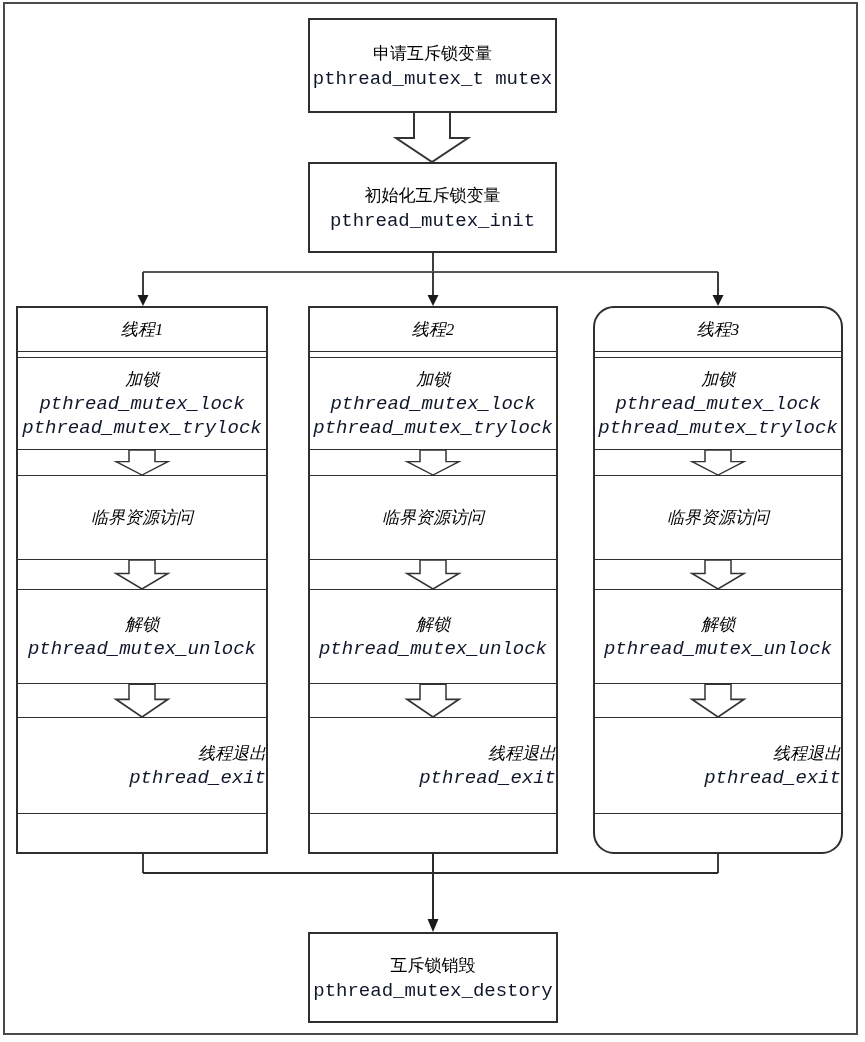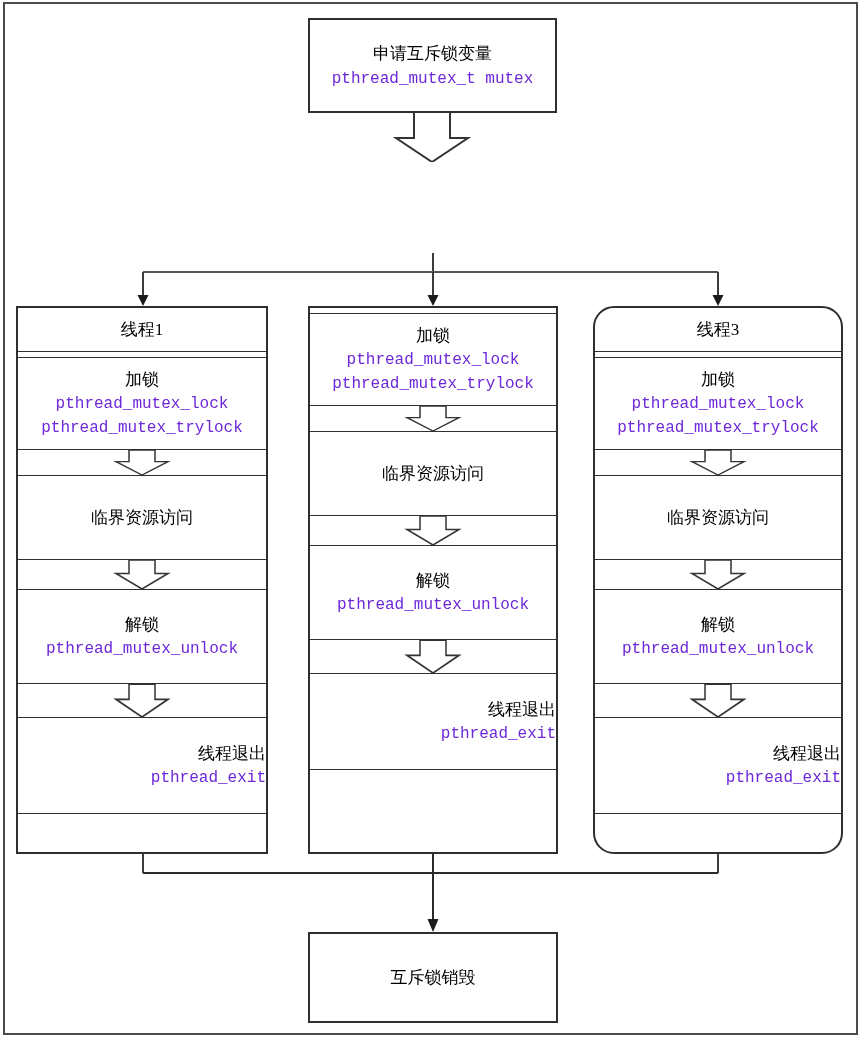--- a/index.html
+++ b/index.html
@@ -3,23 +3,23 @@
 <meta charset="utf-8">
 <style>
   html,body{margin:0;padding:0;background:#fff;}
   .page{position:relative;width:865px;height:1042px;background:#fff;overflow:hidden;
         font-family:"Liberation Sans",sans-serif;color:#000;}
   .frame{position:absolute;left:3px;top:2px;width:855px;height:1033px;
          border:2px solid #4a4a4a;box-sizing:border-box;}
   .box{position:absolute;border:2px solid #2f2f2f;background:#fff;box-sizing:border-box;
        display:flex;flex-direction:column;align-items:center;justify-content:center;gap:1px;}
   .cjk{font-family:"Liberation Serif",serif;font-size:17px;line-height:25px;color:#000;white-space:nowrap;}
-  .code{font-family:"Liberation Mono",monospace;font-size:16px;line-height:24px;color:#6d28d9;white-space:nowrap;}
+  .code{font-family:"Liberation Mono",monospace;font-size:19px;line-height:24px;color:#0f172a;white-space:nowrap;}
   .col{position:absolute;top:306px;height:548px;border:2px solid #2f2f2f;background:#fff;
-       box-sizing:border-box;display:flex;flex-direction:column;}
+       box-sizing:border-box;display:flex;flex-direction:column;font-style:italic;}
   .row{box-sizing:border-box;display:flex;flex-direction:column;align-items:center;
        justify-content:center;flex:none;}
   .row.bb{border-bottom:1.5px solid #2f2f2f;}
   .r-header{height:44px;}
   .r-spacer{height:6px;}
   .r-lock{height:92px;justify-content:center;}
   .r-arrow1{height:26px;}
   .r-critical{height:84px;}
   .r-arrow2{height:30px;}
   .r-unlock{height:94px;}
@@ -59,20 +59,24 @@
 
   <div class="box" style="left:308px;top:18px;width:249px;height:95px;">
     <span class="cjk">申请互斥锁变量</span>
     <span class="code">pthread_mutex_t mutex</span>
   </div>
 
   <svg class="bigarrow" viewBox="0 0 80 50" preserveAspectRatio="none">
     <polygon points="22,0 58,0 58,26 76,26 40,50 4,26 22,26" fill="#ffffff" stroke="#333333" stroke-width="2"></polygon>
   </svg>
 
+  <div class="box" style="left:308px;top:162px;width:249px;height:91px;">
+    <span class="cjk">初始化互斥锁变量</span>
+    <span class="code">pthread_mutex_init</span>
+  </div>
 
   <div class="col" style="left:16px;width:252px;">
     <div class="row bb r-header">
       <span class="cjk">线程1</span>
     </div>
     <div class="row bb r-spacer"></div>
     <div class="row bb r-lock">
       <span class="cjk">加锁</span>
       <span class="code">pthread_mutex_lock</span>
       <span class="code">pthread_mutex_trylock</span>
@@ -100,20 +104,23 @@
         </svg>
     </div>
     <div class="row bb r-exit">
       <span class="cjk">线程退出</span>
       <span class="code">pthread_exit</span>
     </div>
     <div class="row r-empty"></div>
   </div>
 
   <div class="col" style="left:308px;width:250px;">
+    <div class="row bb r-header">
+      <span class="cjk">线程2</span>
+    </div>
     <div class="row bb r-spacer"></div>
     <div class="row bb r-lock">
       <span class="cjk">加锁</span>
       <span class="code">pthread_mutex_lock</span>
       <span class="code">pthread_mutex_trylock</span>
     </div>
     <div class="row bb r-arrow1">
       <svg class="blockarrow" viewBox="0 0 62 28" preserveAspectRatio="none">
           <polygon points="18,0 44,0 44,13 57,13 31,28 5,13 18,13" fill="#ffffff" stroke="#333333" stroke-width="1.5"></polygon>
         </svg>
@@ -176,14 +183,15 @@
     </div>
     <div class="row bb r-exit">
       <span class="cjk">线程退出</span>
       <span class="code">pthread_exit</span>
     </div>
     <div class="row r-empty"></div>
   </div>
 
   <div class="box" style="left:308px;top:932px;width:250px;height:91px;">
     <span class="cjk">互斥锁销毁</span>
+    <span class="code">pthread_mutex_destory</span>
   </div>
 </div>
 
 </body></html>

